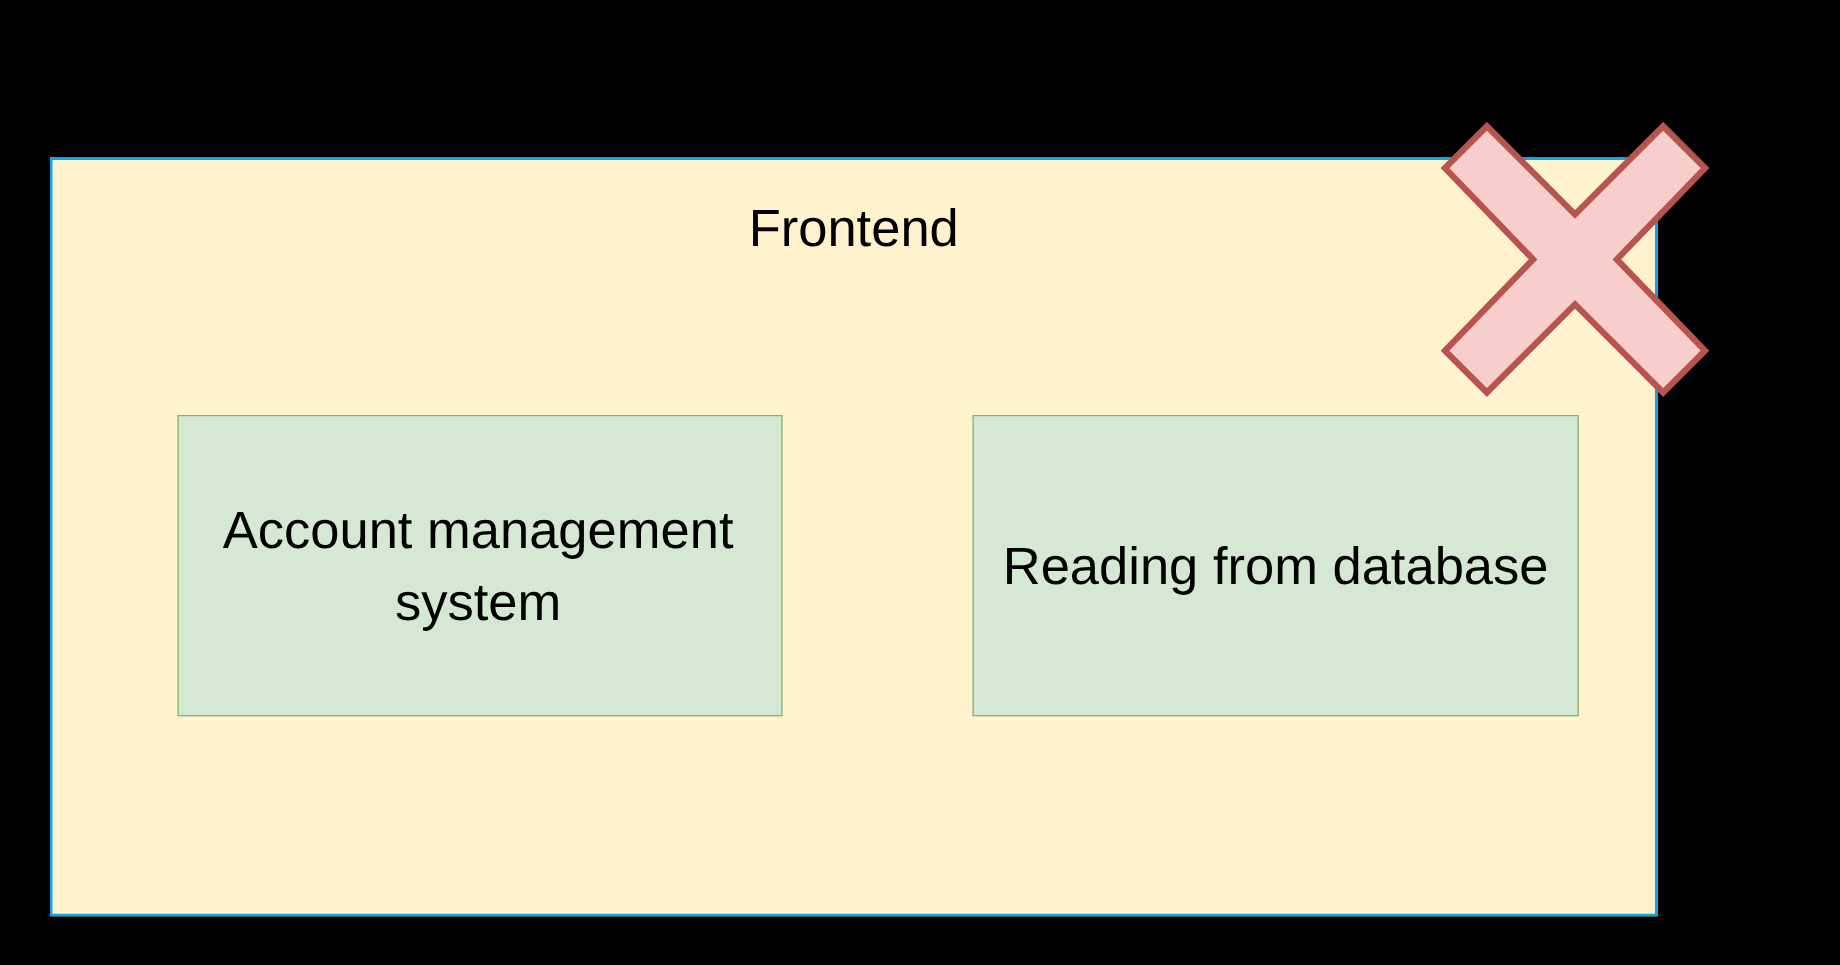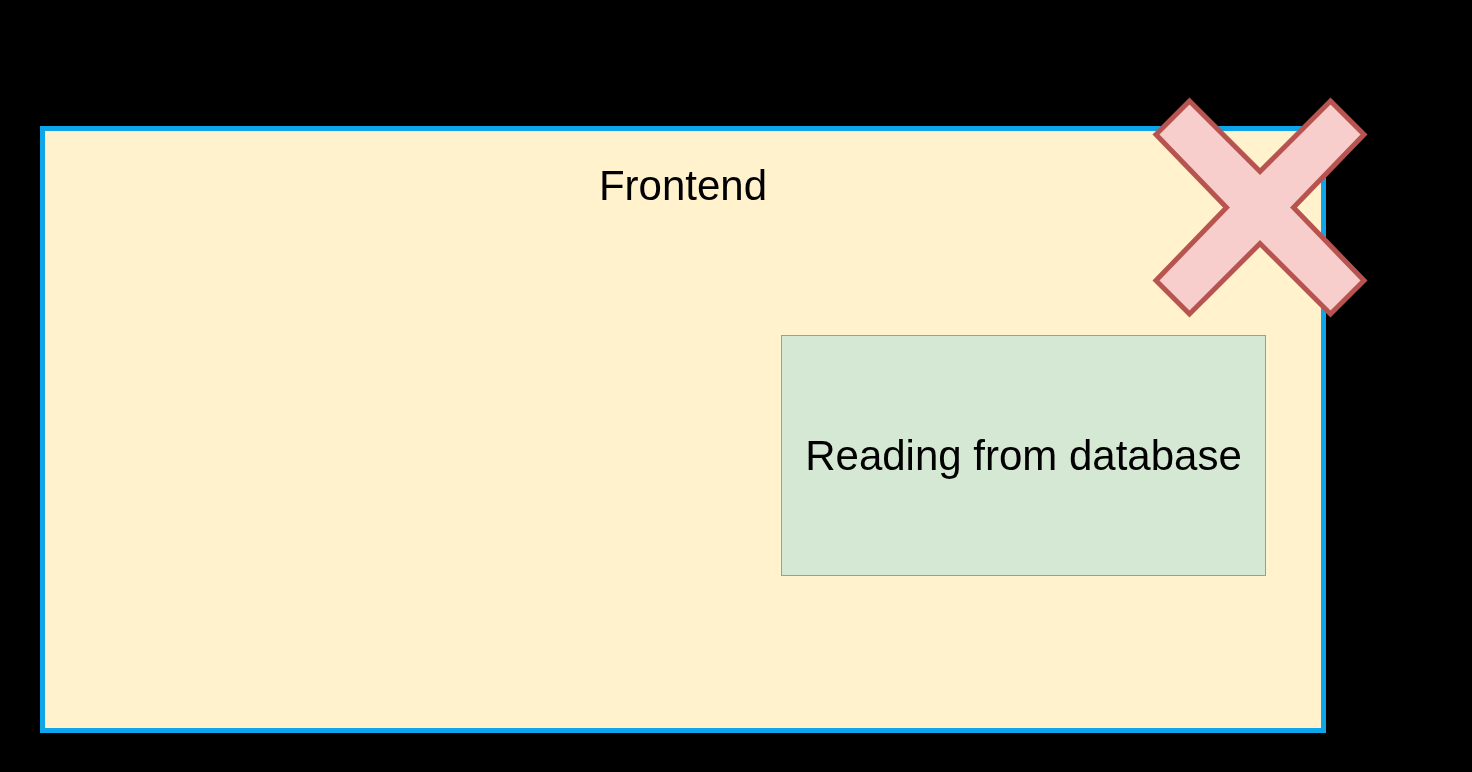--- a/index.html
+++ b/index.html
@@ -24,21 +24,21 @@
   }
 
   
   .frontend-container {
     position: absolute;
     left: 40px;
     top: 126px;
     width: 1286px;
     height: 607px;
     background: #fff2cc;
-    border: 5px solid #0ea5e9;
+    border: 2px solid #0ea5e9;
     box-sizing: border-box;
   }
 
   .container-title {
     position: absolute;
     left: 0;
     top: 31px;
     width: 100%;
     text-align: center;
     font-size: 42px;
@@ -105,20 +105,23 @@
 </style>
 </head>
 <body>
 
 <div id="canvas">
 
   <div class="frontend-container">
 
     <div class="container-title">Frontend</div>
 
+    <div class="sub-box" id="sub-box-0">
+      <div class="sub-box-label">Account management system</div>
+    </div>
 
     <div class="sub-box" id="sub-box-1">
       <div class="sub-box-label">Reading from database</div>
     </div>
 
   </div>
 
   <div class="x-mark">
     <svg viewBox="0 0 208 213" xmlns="http://www.w3.org/2000/svg">
       <polygon points="33.5,0 104,70.5 174.5,0 208,33.5 137.5,106.5 208,179.5 174.5,213 104,142.5 33.5,213 0,179.5 70.5,106.5 0,33.5" fill="#f8cecc" stroke="#b85450" stroke-width="5" stroke-linejoin="miter"></polygon>

